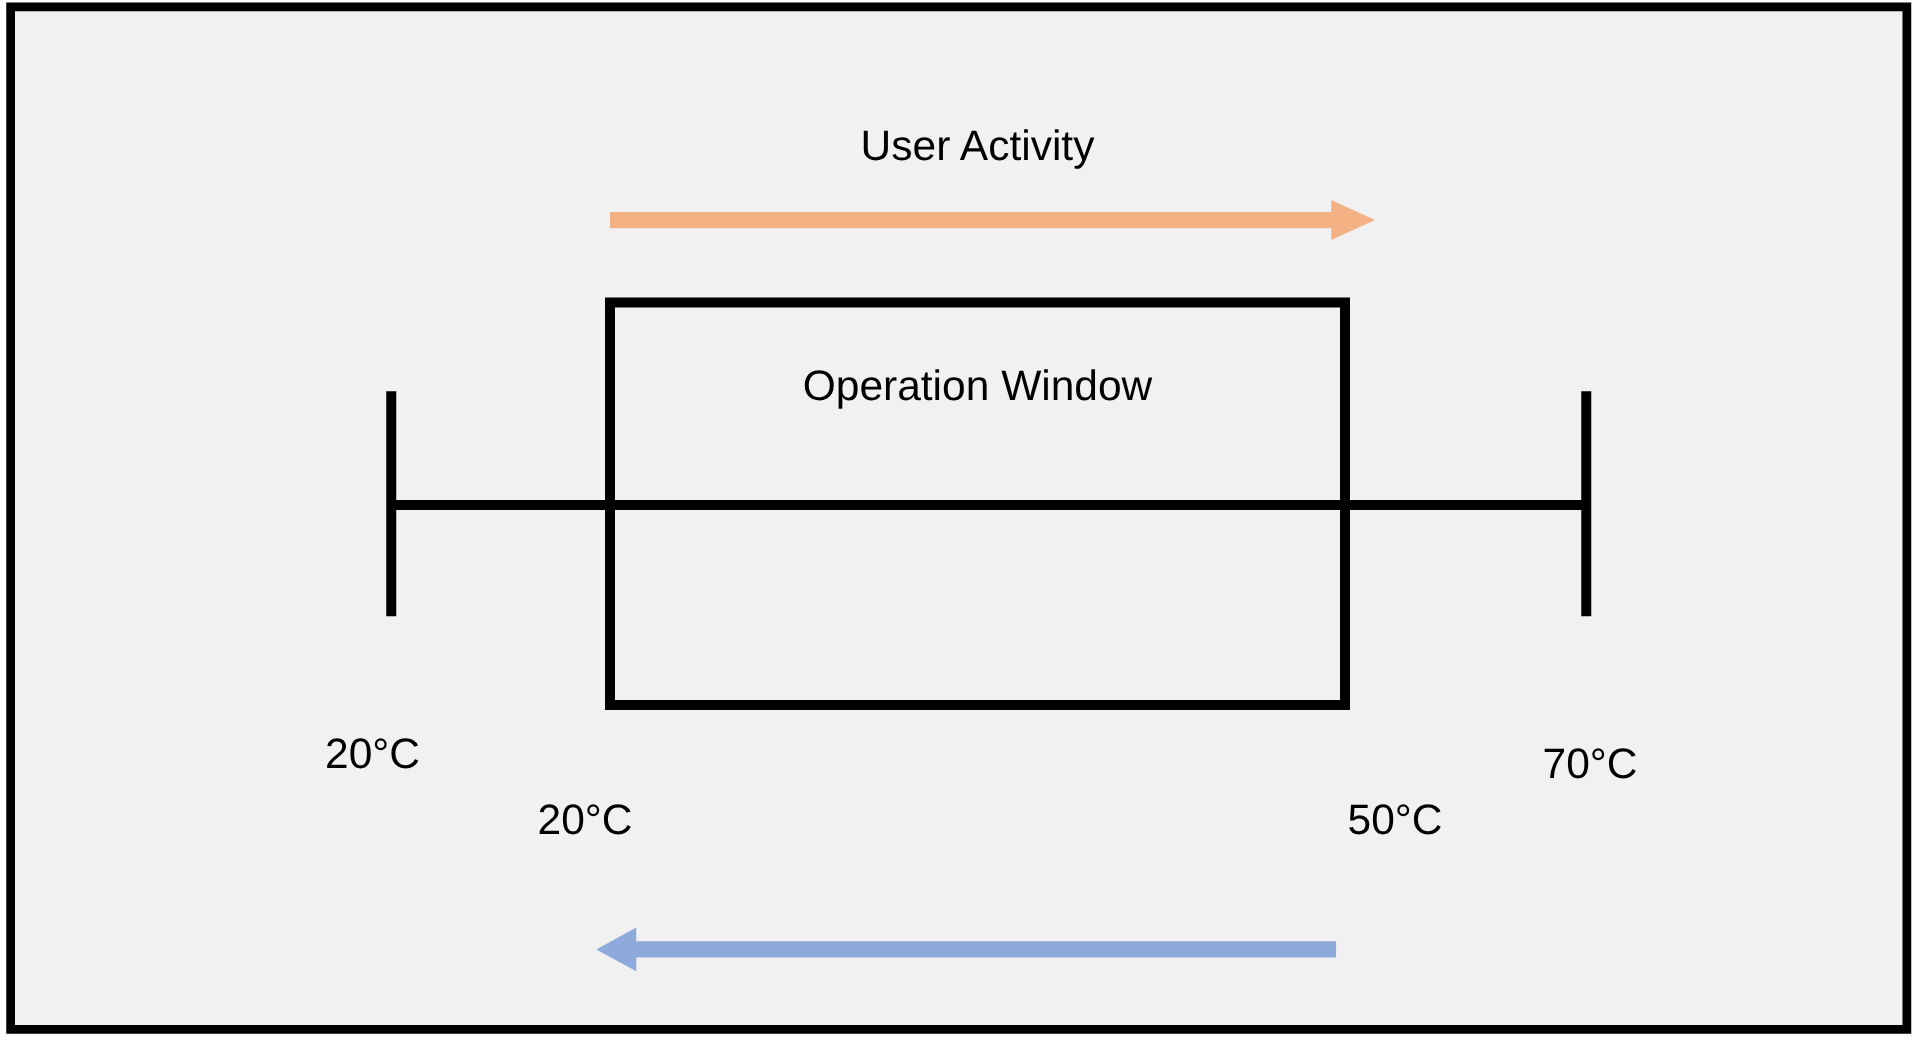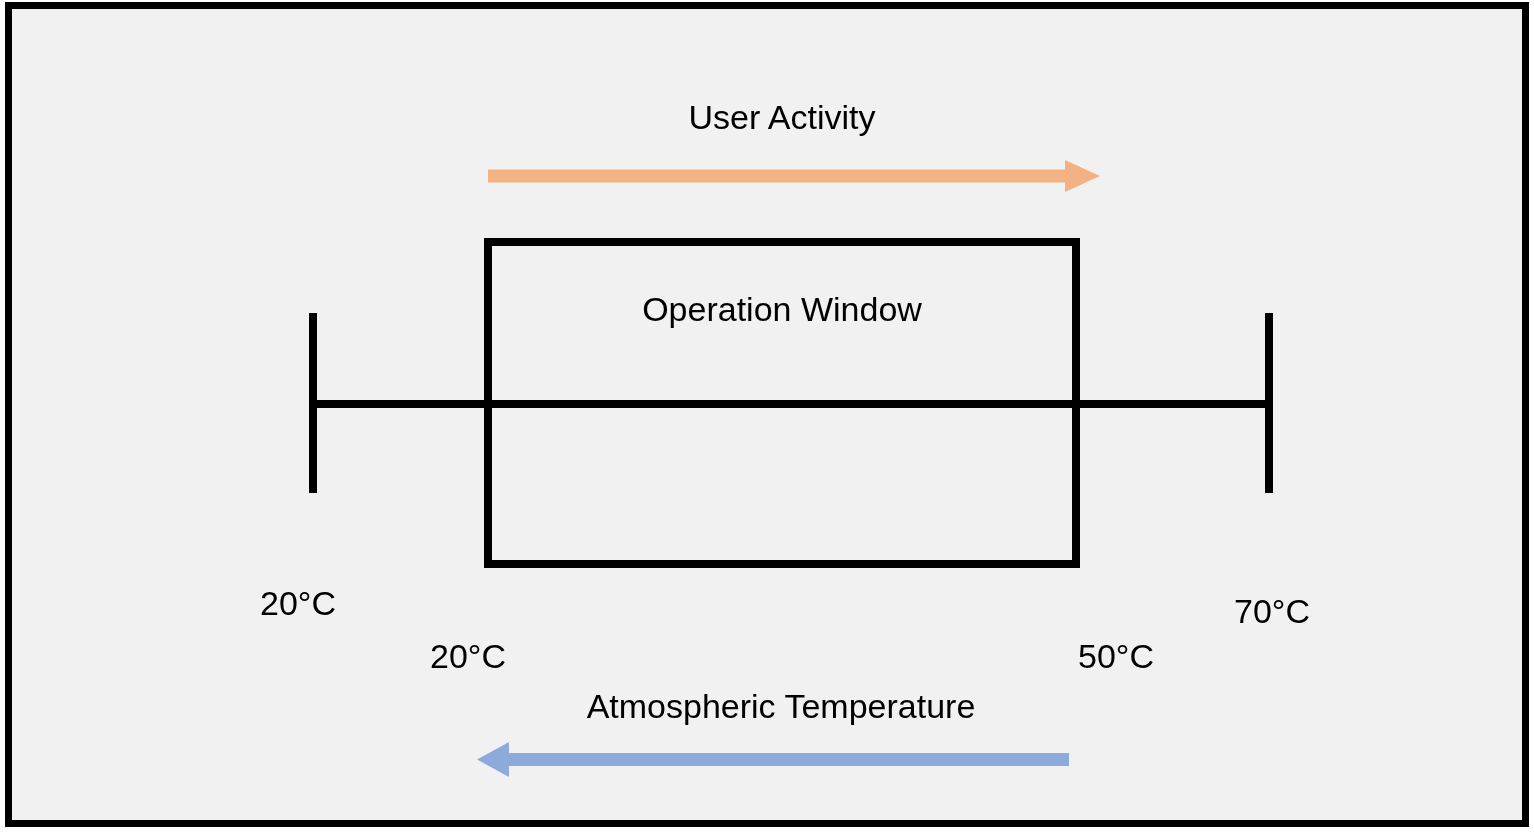--- a/index.html
+++ b/index.html
@@ -105,19 +105,18 @@
   <div class="tick tick-right"></div>
 
   <div class="op-window-box"></div>
   <div class="label lbl-operation-window">Operation Window</div>
 
   <div class="label lbl-temp-20">20°C</div>
   <div class="label lbl-temp-30">20°C</div>
   <div class="label lbl-temp-50">50°C</div>
   <div class="label lbl-temp-70">70°C</div>
 
-  <div class="label lbl-atmospheric">Atmospheric Temperature</div>
 
   <svg class="arrow-svg arrow-bottom" viewBox="0 0 592 35">
     <polygon points="0,17.5 32,0 32,11 592,11 592,24 32,24 32,35" fill="#8EAADB"></polygon>
   </svg>
 
 </div>
 
 </body></html>

